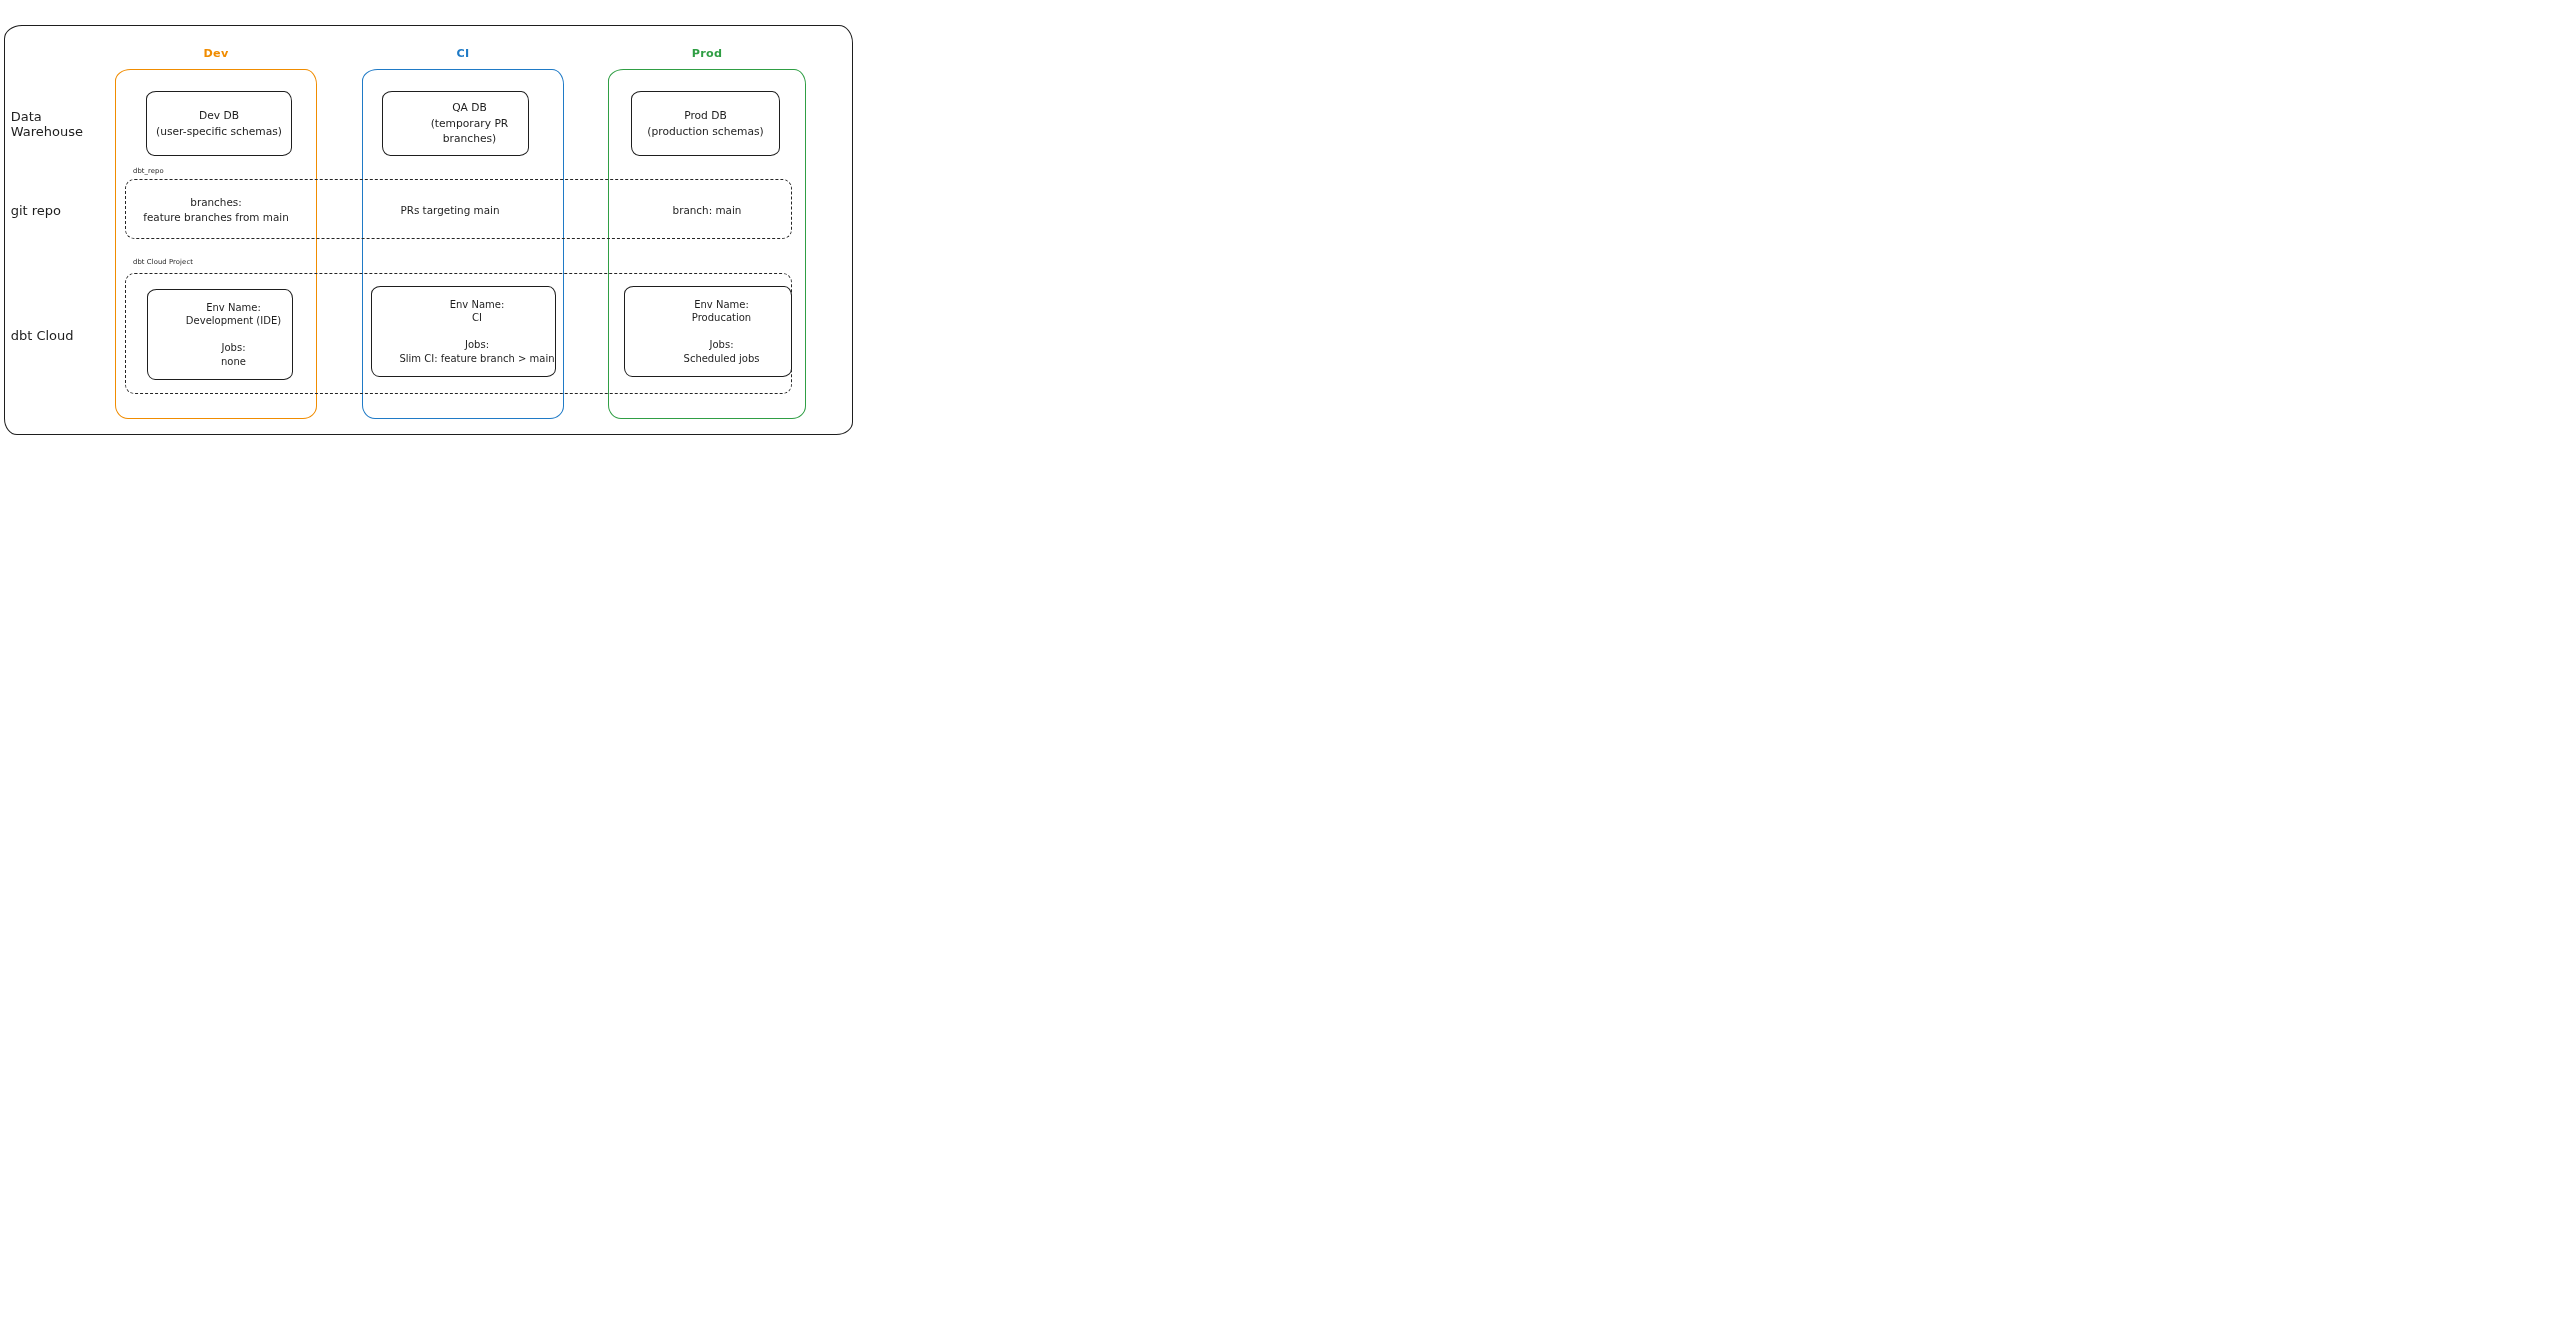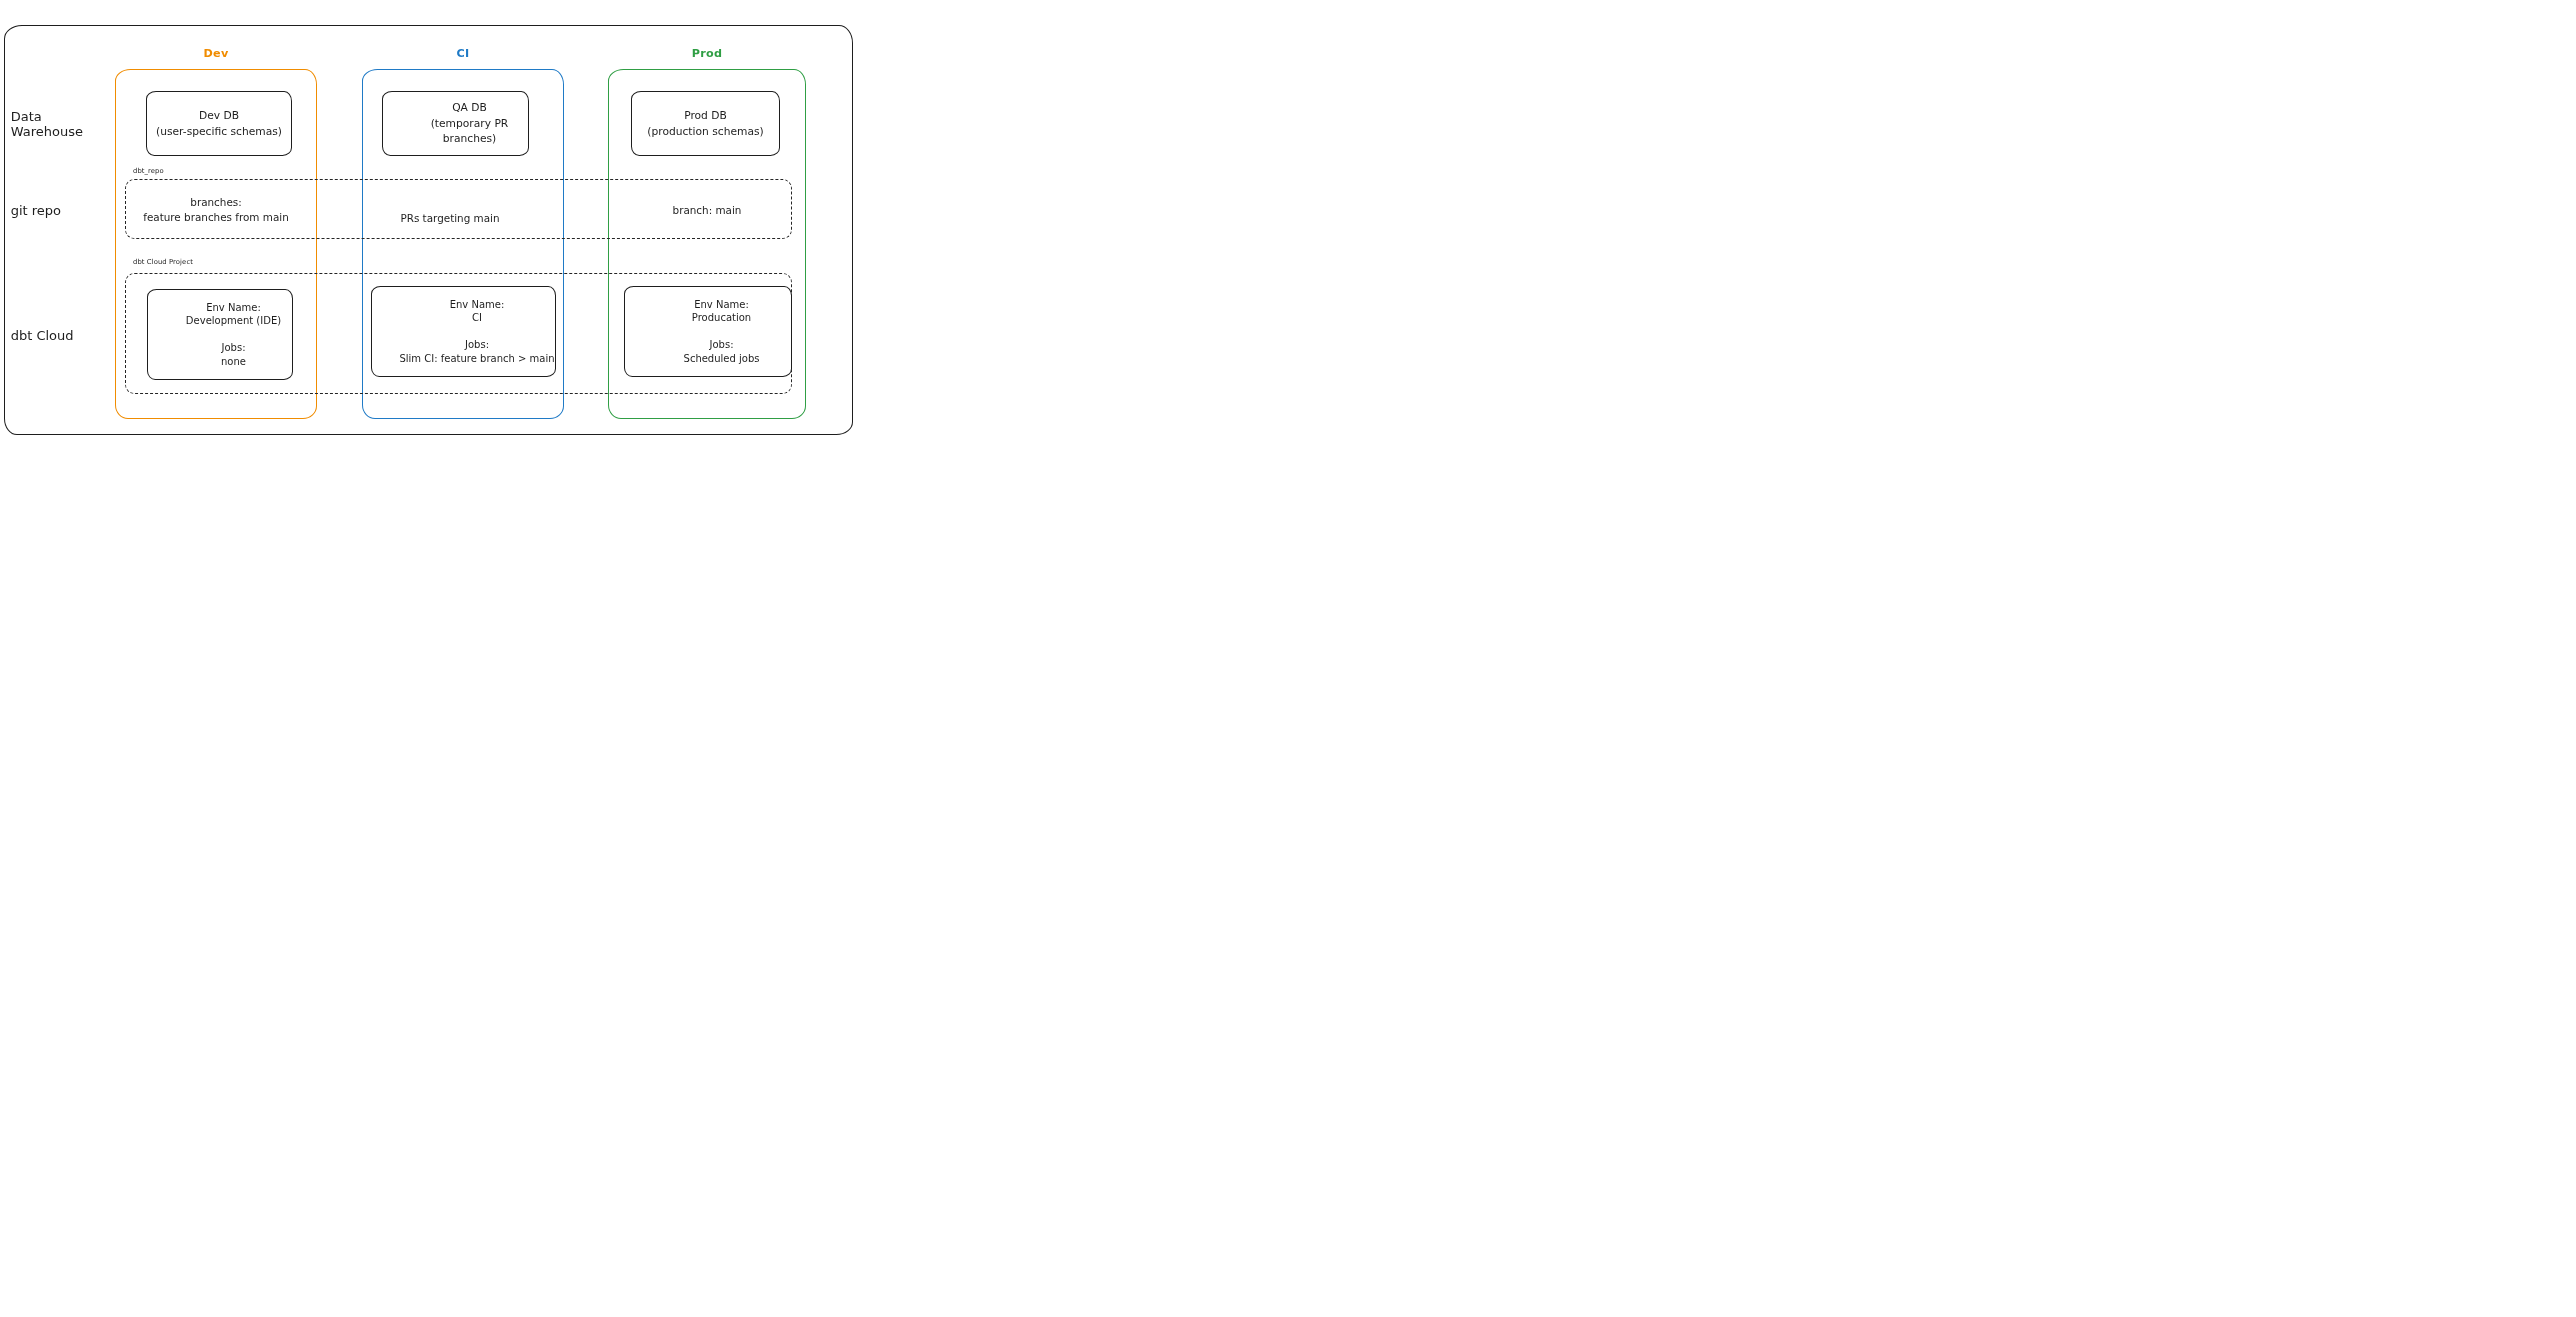--- a/index.html
+++ b/index.html
@@ -70,21 +70,21 @@
     border:1px dashed #252525;
     border-radius:9.5px;
   }
   .dashed-box.git{top:179px;height:60px;}
   .dashed-box.dbt{top:273px;height:121px;}
 
   .git-text{
     position:absolute;text-align:center;font-size:10.4px;line-height:15px;
   }
   .git-text.dev{left:115px;width:202px;top:195px;}
-  .git-text.ci{left:362px;width:176px;top:203px;margin-top:8px;}
+  .git-text.ci{left:362px;width:176px;top:203px;}
   .git-text.prod{left:608px;width:198px;top:203px;}
 
   .env-box{
     position:absolute;
     border:1.5px solid var(--ink);
     border-radius:9.5px 7.7px 9px 8.3px / 7.7px 9.5px 8.3px 9px;
     display:flex;flex-direction:column;align-items:center;justify-content:center;
     text-align:center;font-size:10px;line-height:13.6px;background:#fff;padding-left:27px;
   }
   .env-box.dev{left:147px;top:289px;width:146px;height:91px;}

